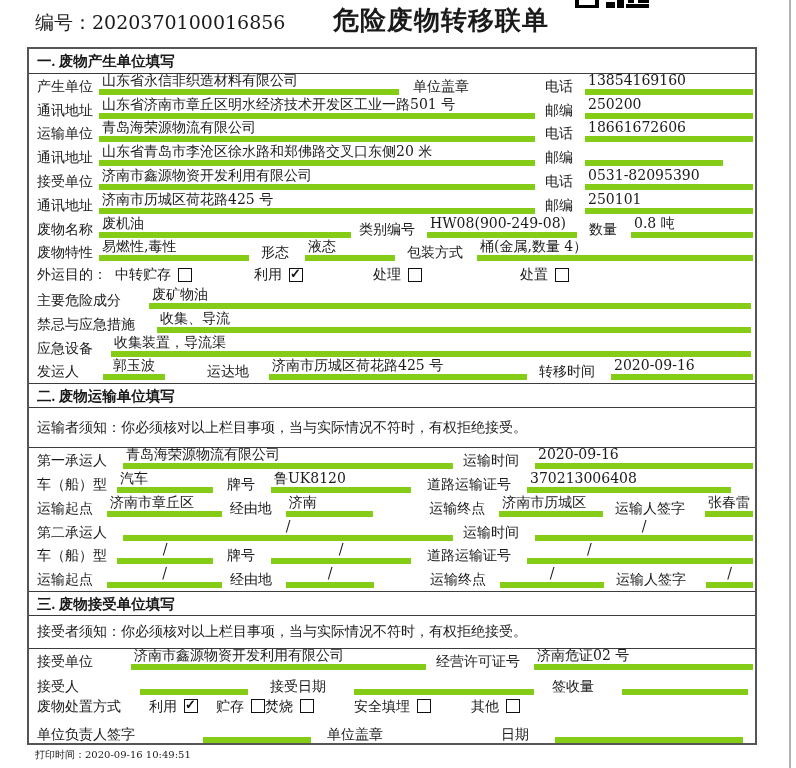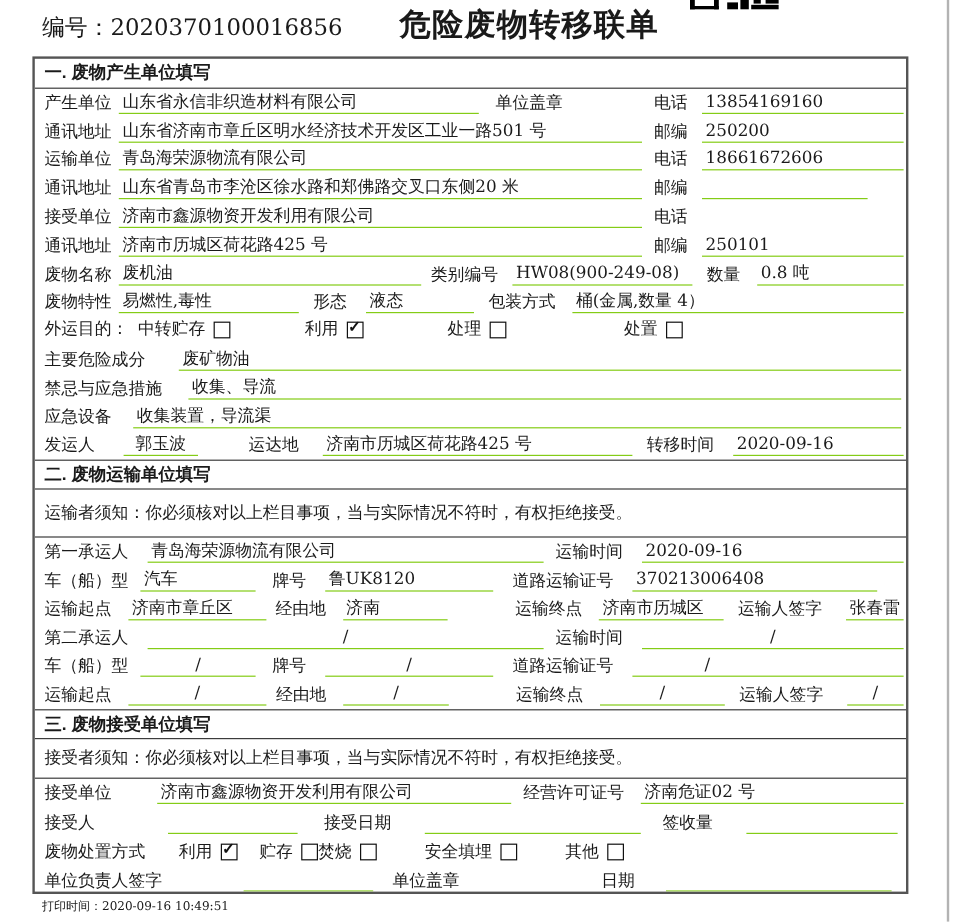--- a/index.html
+++ b/index.html
@@ -16,37 +16,37 @@
   
   .formbox{
     position:absolute;left:27px;top:47px;width:730px;height:698px;
     border:2px solid #555;box-sizing:border-box;background:#fff;
     display:flex;flex-direction:column;overflow:hidden;
   }
   .sec-header{
     height:25px;box-sizing:border-box;flex:0 0 auto;
     border-bottom:1px solid #3c3c3c;
     font-weight:bold;font-size:14.5px;line-height:24px;padding-left:8px;
-    font-family:Liberation Sans, sans-serif;
+    font-family:Liberation Serif, serif;
   }
   .sec-header.bt{border-top:1px solid #3c3c3c;}
   .notice{
     box-sizing:border-box;flex:0 0 auto;border-bottom:1px solid #3c3c3c;
     font-size:14px;padding-left:8px;display:flex;align-items:center;
   }
   .n1{height:40px;}
   .n2{height:33px;}
   .row{
     flex:0 0 auto;height:23.8px;box-sizing:border-box;
     display:flex;align-items:flex-end;padding:0 2px 3px 8px;
     font-size:14px;line-height:17px;
   }
   .row3{height:24.2px;}
   .lb{white-space:nowrap;flex:0 0 auto;}
-  .ul{border-bottom:1px solid #84cc16;white-space:nowrap;box-sizing:border-box;padding:0 3px;min-height:16px;}
+  .ul{border-bottom:6px solid #84cc16;white-space:nowrap;box-sizing:border-box;padding:0 3px;min-height:16px;}
   .grow{flex:1 1 auto;}
   .ctr{text-align:center;}
   .colL{flex:0 0 auto;width:508px;display:flex;align-items:flex-end;}
   .colR{flex:1 1 auto;display:flex;align-items:flex-end;}
   .cb{
     width:12px;height:12px;border:1px solid #111;display:inline-block;
     margin-left:7px;position:relative;flex:0 0 auto;top:0;
   }
   .cb.checked::after{
     content:"✓";position:absolute;left:0px;top:-4px;font-size:13px;font-weight:bold;color:#111;
@@ -123,20 +123,21 @@
     </div>
   </div>
 
   <div class="row">
     <div class="colL">
       <span class="lb" style="width:62px">接受单位</span>
       <span class="ul grow" style="margin-right:10px">济南市鑫源物资开发利用有限公司</span>
     </div>
     <div class="colR">
       <span class="lb" style="width:34px">电话</span>
+      <span class="ul grow" style="margin-left:6px">0531-82095390</span>
     </div>
   </div>
 
   <div class="row">
     <div class="colL">
       <span class="lb" style="width:62px">通讯地址</span>
       <span class="ul grow" style="margin-right:10px">济南市历城区荷花路425 号</span>
     </div>
     <div class="colR">
       <span class="lb" style="width:34px">邮编</span>
@@ -275,21 +276,21 @@
 
   <div class="row row3">
     <span class="lb" style="width:48px">接受人</span>
     <span class="ul" style="margin-left:55px;width:108px"></span>
     <span class="lb" style="margin-left:22px;width:62px">接受日期</span>
     <span class="ul" style="margin-left:22px;width:180px"></span>
     <span class="lb" style="margin-left:18px;width:48px">签收量</span>
     <span class="ul" style="margin-left:22px;width:126px"></span>
   </div>
 
-  <div class="row row3" style="align-items:flex-end">
+  <div class="row row3" style="align-items:flex-start">
     <span class="lb">废物处置方式</span>
     <span class="opt" style="margin-left:28px">
       <span>利用</span>
       <span class="cb checked"></span>
     </span>
     <span class="opt" style="margin-left:18px">
       <span>贮存</span>
       <span class="cb"></span>
     </span>
     <span class="opt" style="">

